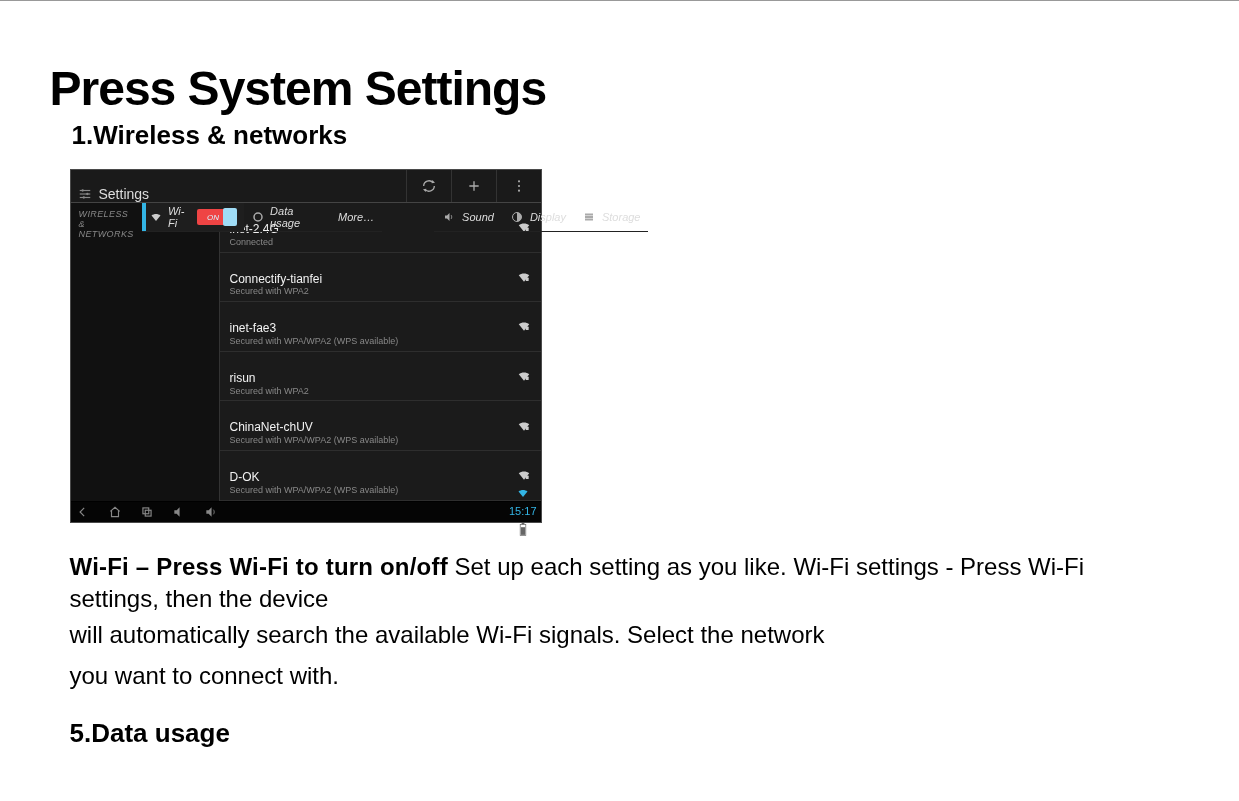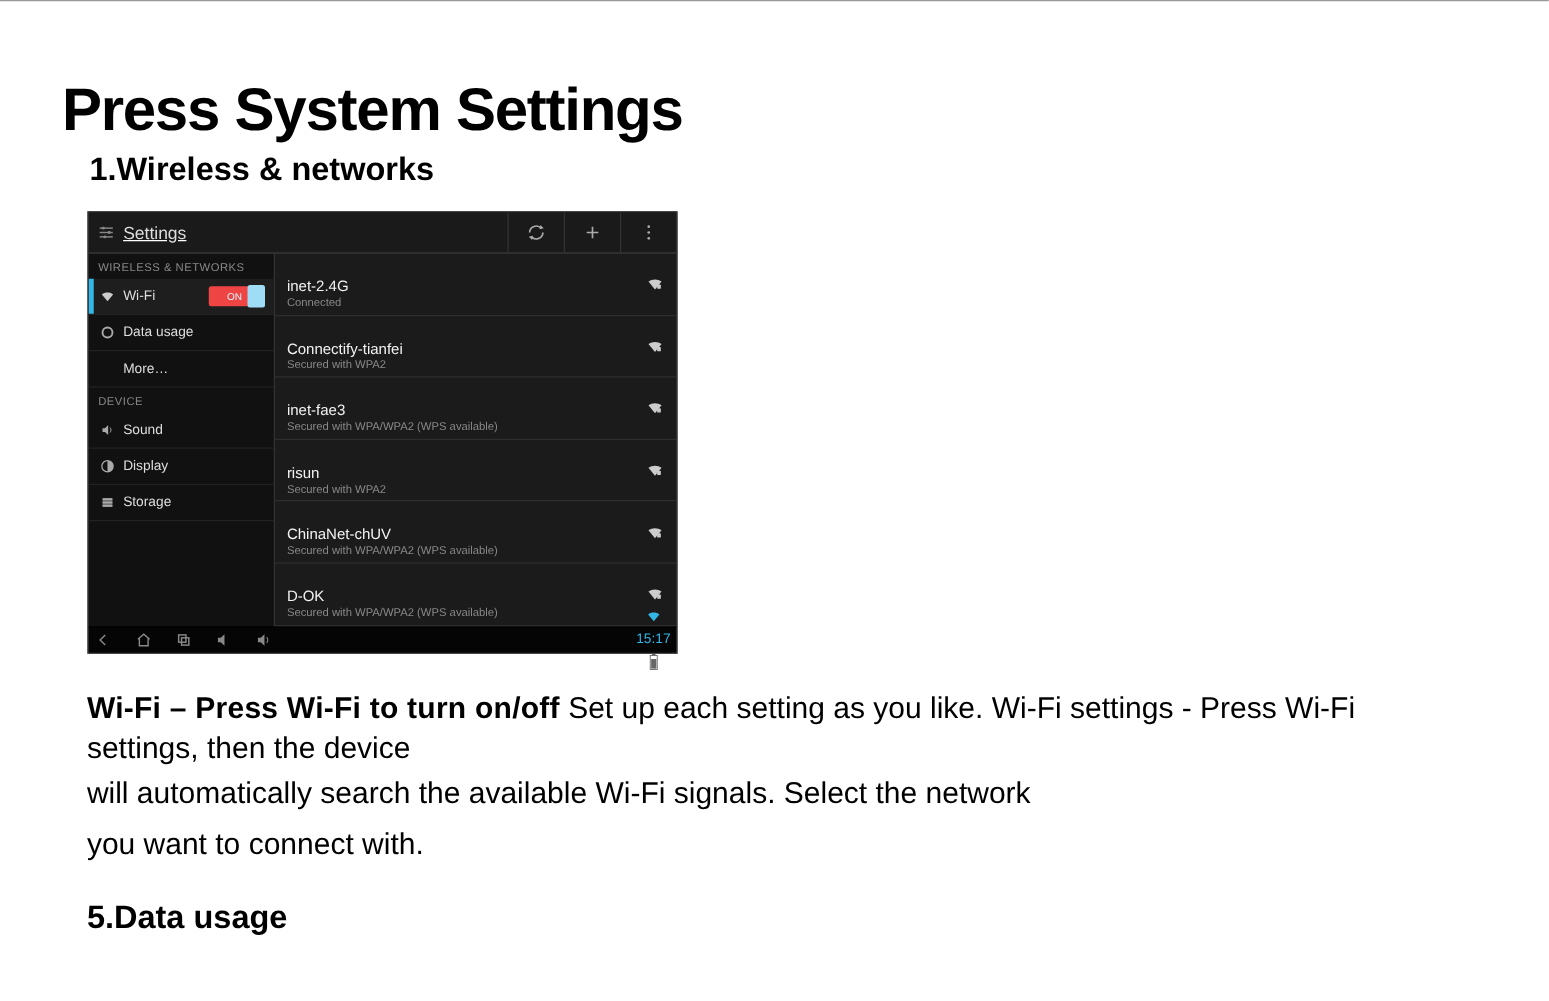--- a/index.html
+++ b/index.html
@@ -57,25 +57,24 @@
     width: 470px;
     background: #000;
     color: #fff;
     border: 1px solid #4a4a4a;
     font-family: "Helvetica Neue", Arial, sans-serif;
     font-size: 12px;
     box-shadow: inset 0 0 0 1px #000;
   }
   .shot .titlebar {
     display: flex;
-    align-items: center;
+    align-items: flex-end;
     height: 32px;
     background: #1a1a1a;
     border-bottom: 1px solid #444;
-    text-decoration: underline;
   }
   .titlebar .tb-left {
     display: flex;
     align-items: center;
     padding-left: 6px;
     gap: 6px;
     flex: 1;
   }
   .titlebar .tb-icon {
     display: inline-flex;
@@ -104,22 +103,22 @@
   }
   .shot .body {
     display: flex;
     min-height: 230px;
   }
   .sidebar {
     width: 148px;
     background: #111;
     border-right: 1px solid #333;
     display: flex;
-    flex-direction: column;
     font-size: 11px;
+    font-style: italic;
   }
   .sb-header {
     color: #888;
     font-size: 9px;
     letter-spacing: 0.4px;
     padding: 6px 8px 4px;
   }
   .sb-item {
     display: flex;
     align-items: center;

